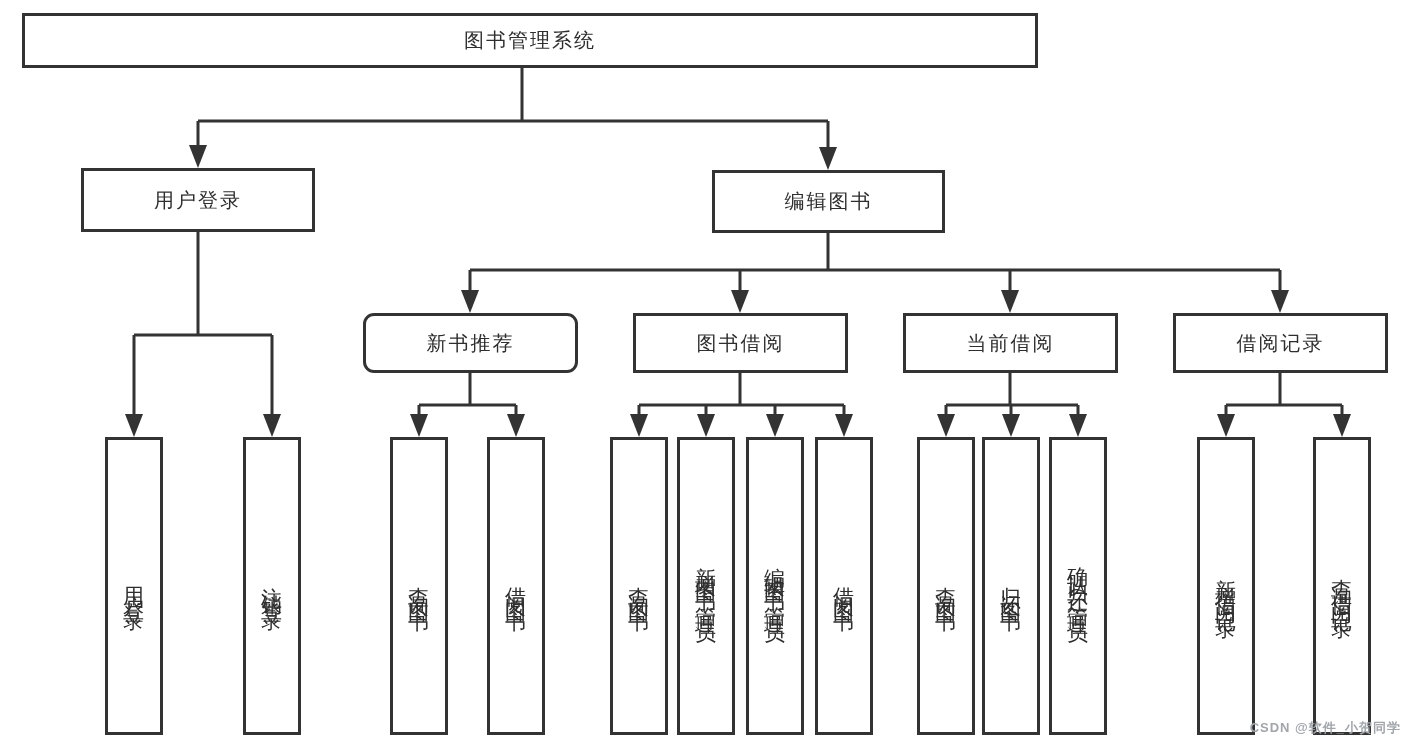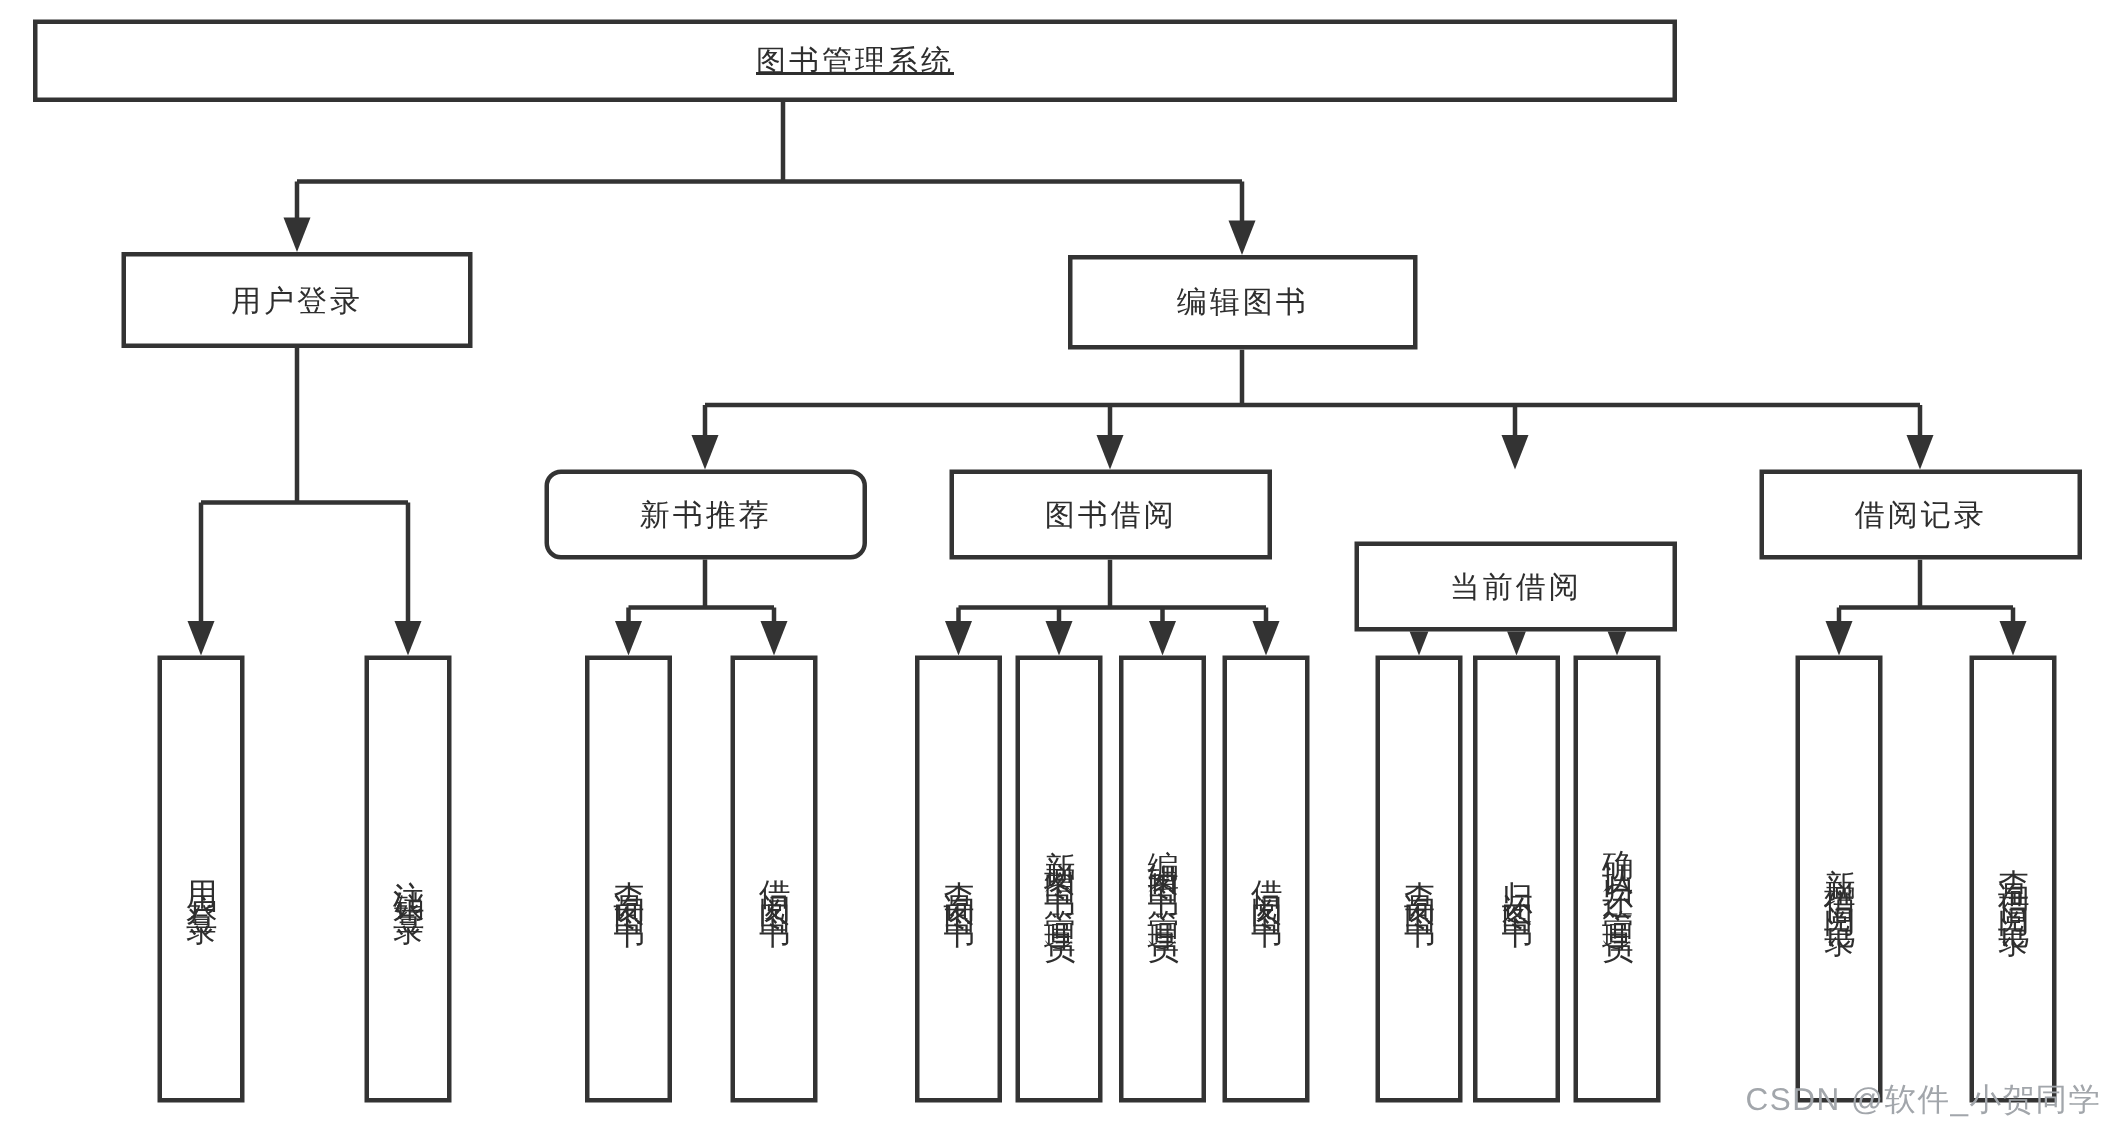--- a/index.html
+++ b/index.html
@@ -49,24 +49,25 @@
   }
   .l2 {
     top: 313px;
     width: 215px;
     height: 60px;
   }
   #watermark {
     position: absolute;
     top: 719px;
     right: 4px;
-    font-size: 21px;
+    font-size: 13px;
     color: #a2a6ab;
     letter-spacing: 1px;
     white-space: nowrap;
+    font-weight: bold;
   }
   .wire {
     stroke: #333333;
     stroke-width: 3;
     fill: none;
   }
   .arrow {
     fill: #333333;
     stroke: none;
   }
@@ -119,28 +120,28 @@
       <polygon class="arrow" points="1069,414 1087,414 1078,437"></polygon>
     </g>
 
     <g>
       <path class="wire" d="M1280 373 V405 M1226 405 H1342 M1226 405 V416 M1342 405 V416"></path>
       <polygon class="arrow" points="1217,414 1235,414 1226,437"></polygon>
       <polygon class="arrow" points="1333,414 1351,414 1342,437"></polygon>
     </g>
   </svg>
 
-  <div class="box hbox" style="left:22px; top:13px; width:1096px; height:55px;text-decoration:underline;">图书管理系统</div>
+  <div class="box hbox" style="left:22px; top:13px; width:1016px; height:55px;">图书管理系统</div>
 
   <div class="box hbox" style="left:81px; top:168px; width:234px; height:64px;">用户登录</div>
   <div class="box hbox" style="left:712px; top:170px; width:233px; height:63px;">编辑图书</div>
 
   <div class="box hbox l2" style="left:363px;border-radius:11px;">新书推荐</div>
   <div class="box hbox l2" style="left:633px;text-align:right;">图书借阅</div>
-  <div class="box hbox l2" style="left:903px;margin-top:48px;">当前借阅</div>
+  <div class="box hbox l2" style="left:903px;">当前借阅</div>
   <div class="box hbox l2" style="left:1173px;">借阅记录</div>
 
   <div class="box vbox" style="left:105px;">用户登录</div>
   <div class="box vbox" style="left:243px;">注销登录</div>
 
   <div class="box vbox" style="left:390px;">查询图书</div>
   <div class="box vbox" style="left:487px;">借阅图书</div>
 
   <div class="box vbox" style="left:610px;">查询图书</div>
   <div class="box vbox" style="left:677px;">新增图书（管理员）</div>

